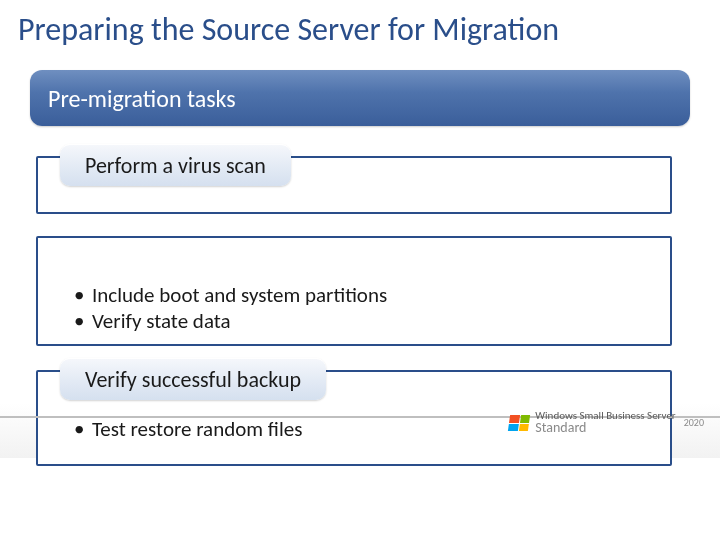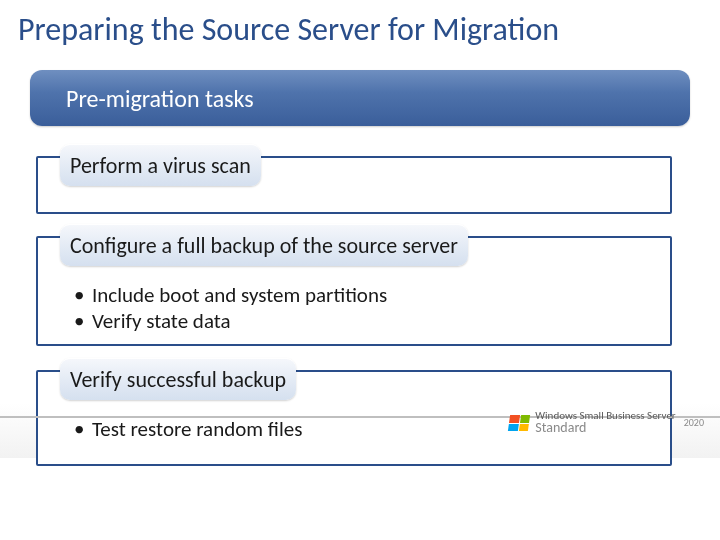--- a/index.html
+++ b/index.html
@@ -30,21 +30,21 @@
     top: 70px;
     width: 660px;
     height: 56px;
     background: linear-gradient(to bottom, #6f8fc0 0%, #4f73ac 40%, #3a5e9a 100%);
     border-radius: 12px;
     color: #fff;
     font-size: 24px;
     font-weight: 400;
     display: flex;
     align-items: center;
-    padding-left: 36px;
+    padding-left: 18px;
     box-shadow: 0 1px 2px rgba(0,0,0,0.2);
   }
   .block {
     position: absolute;
     border: 2px solid #2a4e8a;
     border-radius: 2px;
     background: #fff;
   }
   .block-1 { left: 36px; top: 156px; width: 636px; height: 58px; }
   .block-2 { left: 36px; top: 236px; width: 636px; height: 110px; }
@@ -53,21 +53,21 @@
     position: absolute;
     left: 60px;
     height: 42px;
     background: linear-gradient(to bottom, #f5f7fb 0%, #e4ebf5 50%, #d5e0ef 100%);
     border-radius: 10px;
     color: #1a1a1a;
     font-size: 22px;
     font-weight: 400;
     display: flex;
     align-items: center;
-    padding: 0 10px;
+    padding: 0 25px;
     box-shadow: 0 1px 2px rgba(0,0,0,0.18);
     border-top: 1px solid #fff;
   }
   .pill-1 { top: 144px; }
   .pill-2 { top: 224px; }
   .pill-3 { top: 358px; }
   .bullets {
     position: absolute;
     left: 74px;
     font-size: 21px;
@@ -118,23 +118,20 @@
   <div class="header-pill">
     <span>Pre-migration tasks</span>
   </div>
 
   <div class="block block-1"></div>
   <div class="sub-pill pill-1">
     <span>Perform a virus scan</span>
   </div>
 
   <div class="block block-2"></div>
-  <div class="sub-pill pill-2">
-    <span>Configure a full backup of the source server</span>
-  </div>
   <div class="bullets bullets-2">
     <div class="row">
       <span class="dot">•</span>
       <span>Include boot and system partitions</span>
     </div>
     <div class="row">
       <span class="dot">•</span>
       <span>Verify state data</span>
     </div>
   </div>

